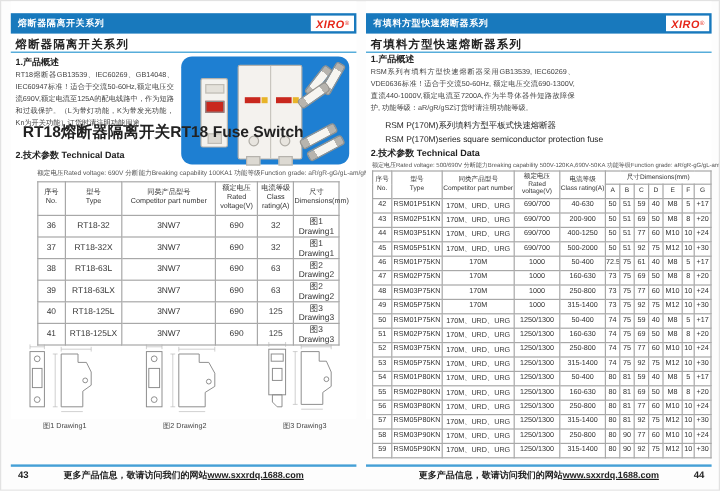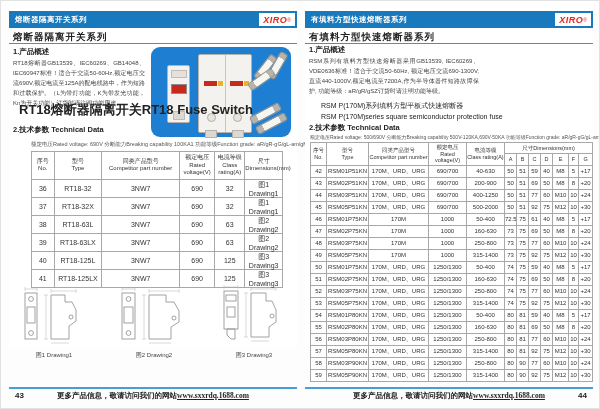--- a/index.html
+++ b/index.html
@@ -50,21 +50,21 @@
   
   .drawrow{position:absolute;left:10px;top:282px;width:270px;display:flex;justify-content:space-between;}
   .drawbox{text-align:center;}
   .drawbox svg{display:block;margin:0 auto;}
   .drawcap{font-size:6px;color:#444;margin-top:2px;}
   
   .footline{position:absolute;left:0;right:0;top:386px;height:2px;background:#45a0d6;}
   .footer{position:absolute;left:0;right:0;top:390px;height:14px;font-size:7.5px;font-weight:bold;color:#222;}
   .footer .pn{position:absolute;top:0;font-size:8px;}
   .footer .ft{position:absolute;left:0;right:0;text-align:center;top:0;}
-  .footer .url{text-decoration:underline;color:#222;font-family:Liberation Serif, serif;}
+  .footer .url{text-decoration:underline;color:#222;}
   .rsmcap{font-size:7px;color:#222;line-height:1.5;}
 </style>
 </head>
 <body>
 
 <div class="sheet">
 
   <div class="page left">
     <div class="titlebar">
       <span class="bartext">熔断器隔离开关系列</span>

